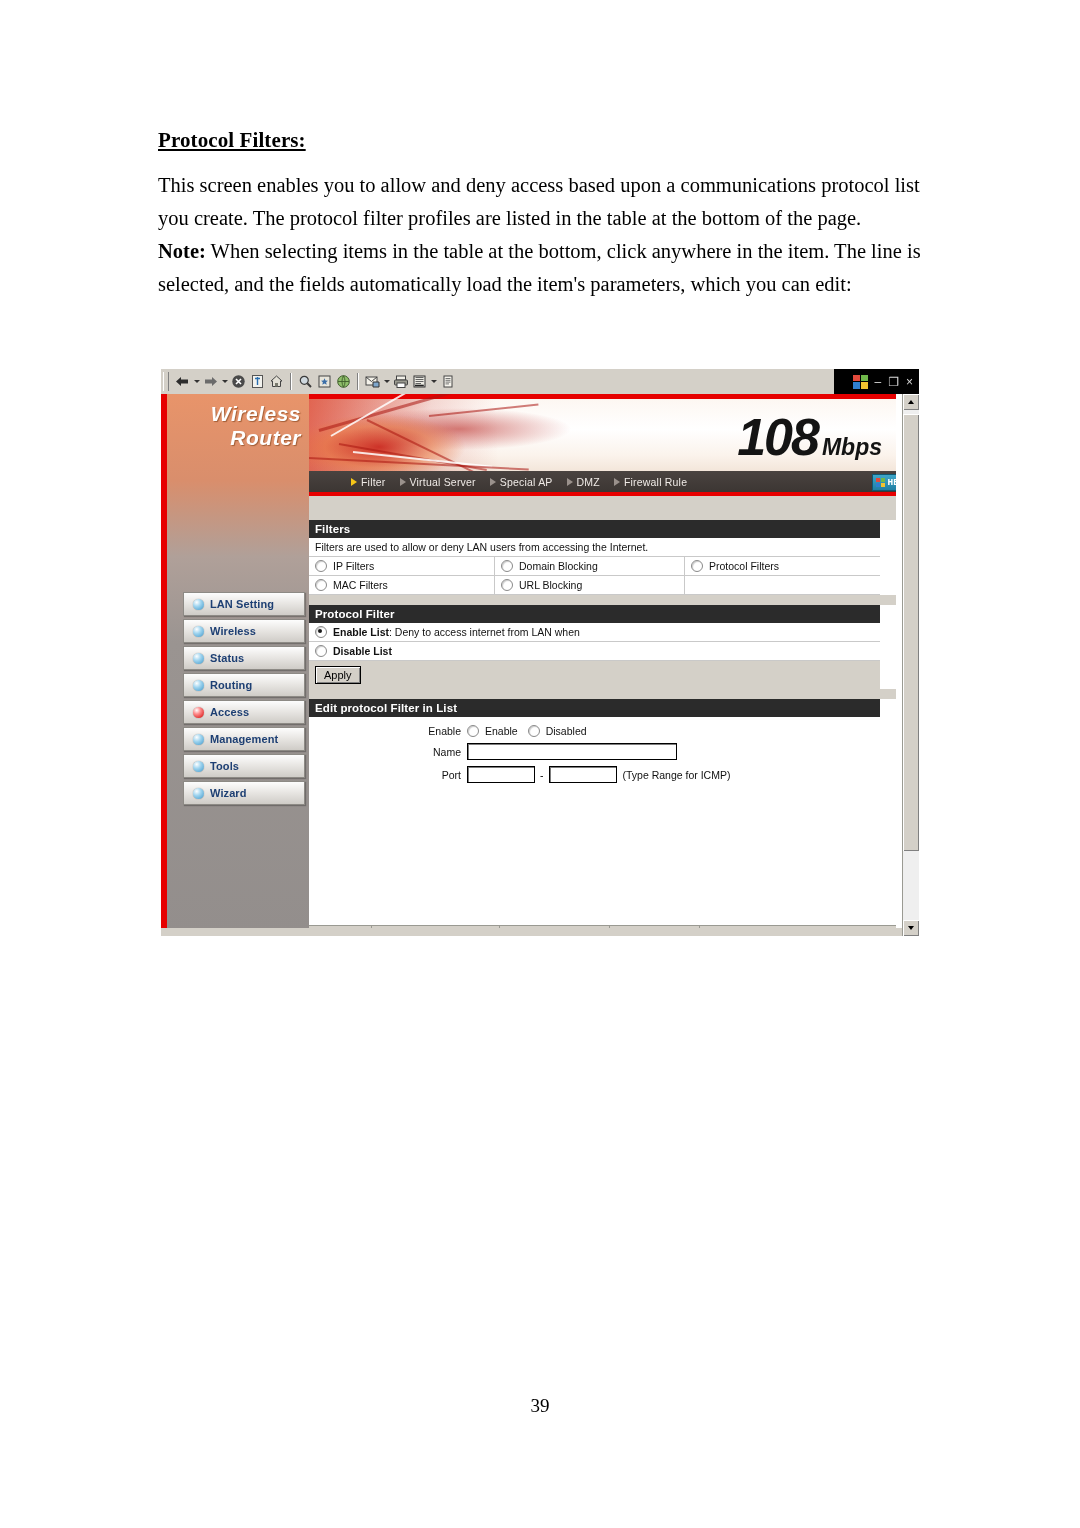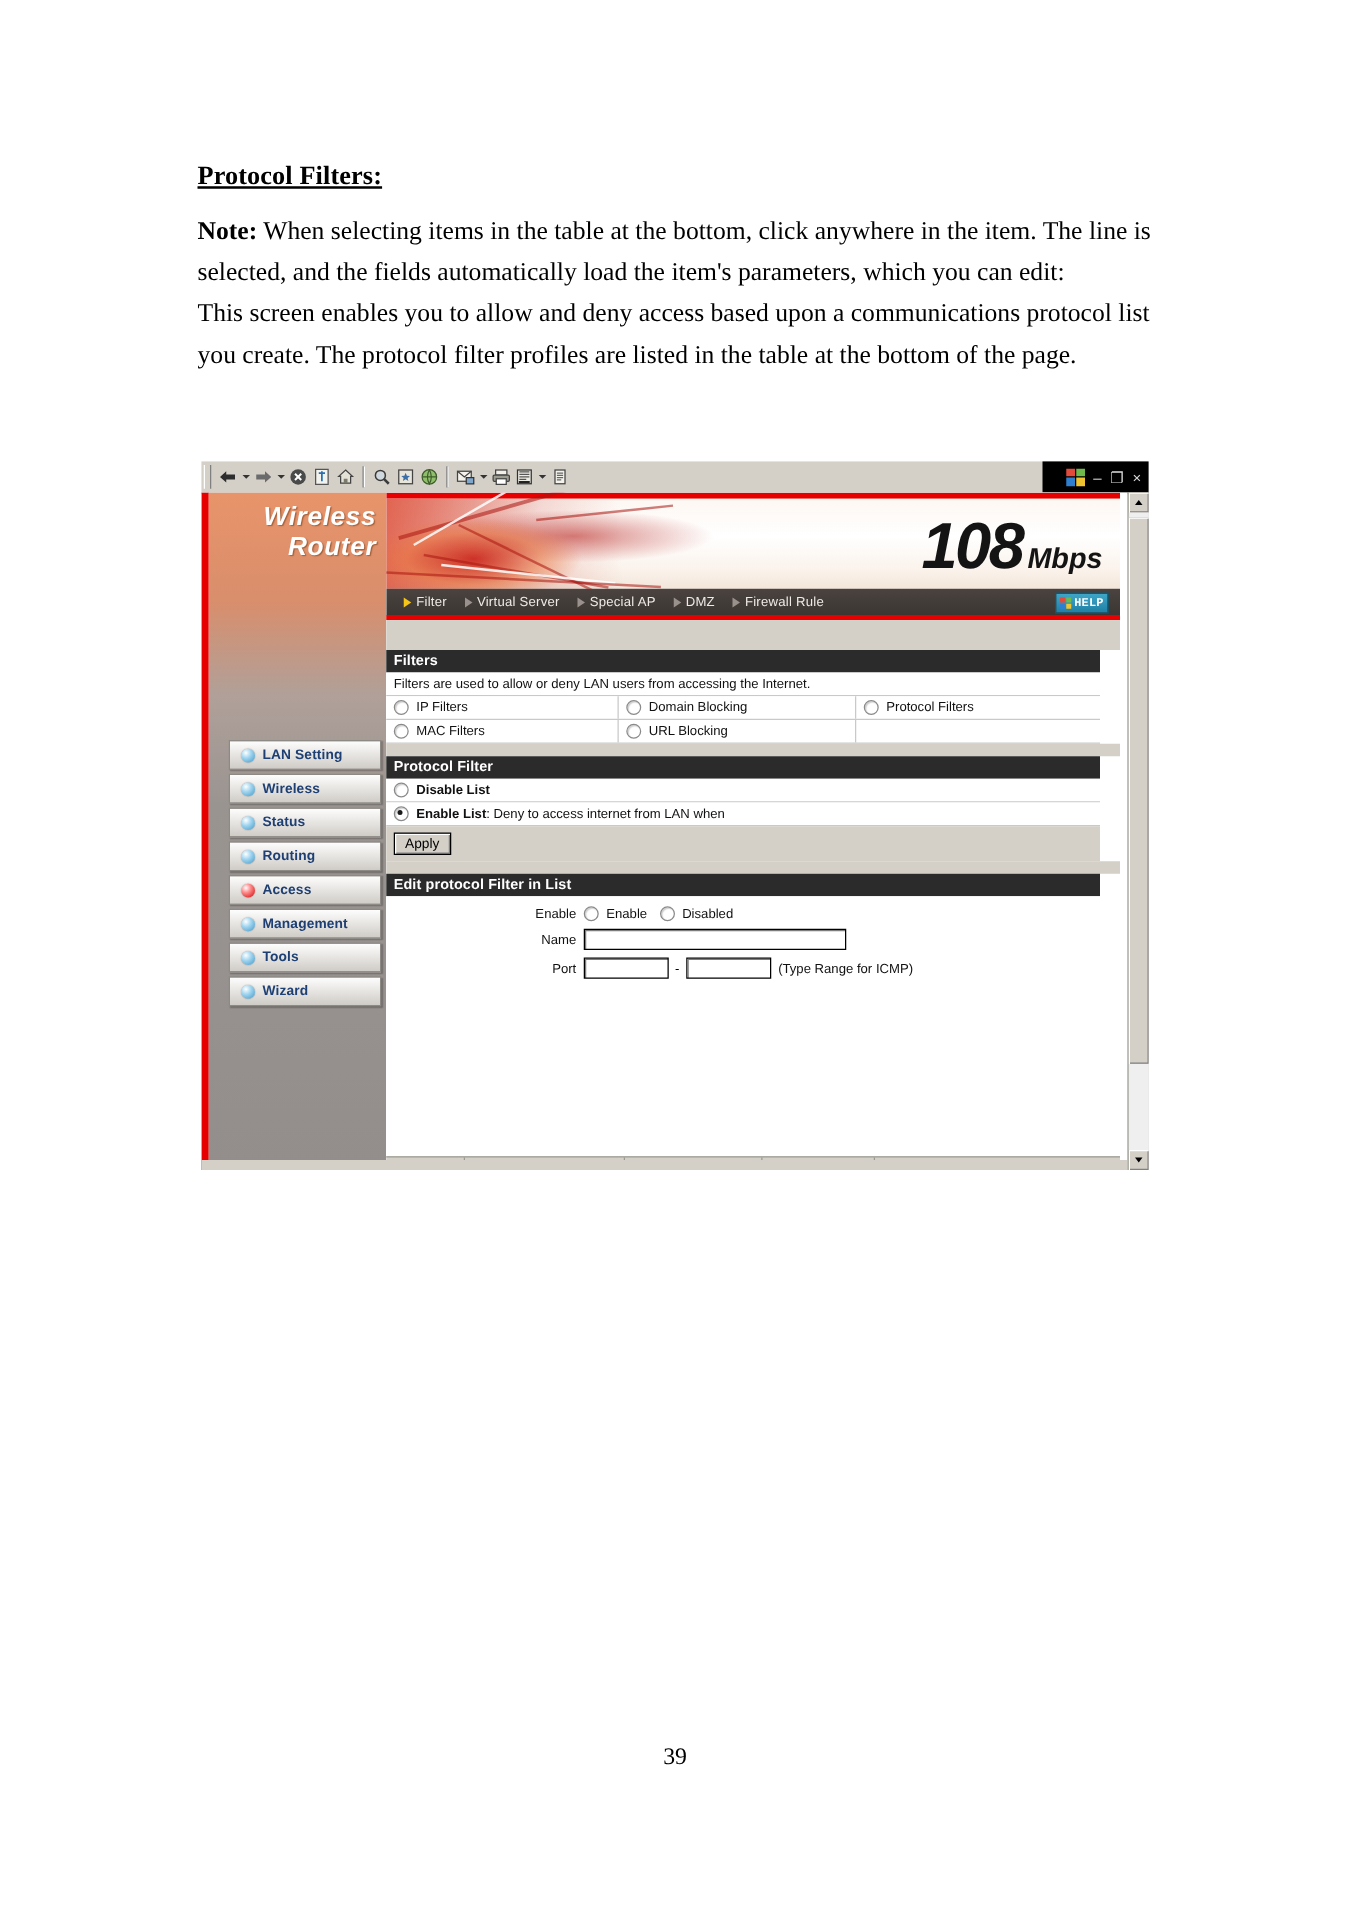--- a/index.html
+++ b/index.html
@@ -125,21 +125,21 @@
     font-family:"Liberation Sans",sans-serif;
     font-style:italic;font-weight:bold;color:#141414;
     line-height:1;white-space:nowrap;
   }
   .mbps .n{font-size:52px;letter-spacing:-2px;}
   .mbps .u{font-size:23px;margin-left:4px;}
   
   .nav{
     position:absolute;left:0;top:77px;width:587px;height:21px;
     background:linear-gradient(180deg,#4a4340 0%,#3c3633 100%);
-    display:flex;align-items:center;
+    display:flex;align-items:center;padding-left:28px;
   }
   .nv{display:flex;align-items:center;margin-left:14px;cursor:pointer;}
   .nv i{
     width:0;height:0;border-top:4px solid transparent;border-bottom:4px solid transparent;
     border-left:6px solid #9a918c;margin-right:4px;
   }
   .nv.active i{border-left-color:#f5c518;}
   .nv span{
     font-family:"Liberation Sans",sans-serif;font-size:10.5px;color:#efeae6;
     letter-spacing:.2px;white-space:nowrap;
@@ -247,22 +247,22 @@
     box-shadow:inset 1px 1px 0 #fff, inset -1px -1px 0 #808080;cursor:pointer;
   }
   .sbtn.dn{position:absolute;left:0;bottom:0;}
   .grey-under{position:absolute;left:0;top:534px;width:741px;height:8px;background:#d4d0c8;}
 </style>
 </head>
 <body>
 
 <div class="doc">
   <h1>Protocol Filters:</h1>
+  <p>This screen enables you to allow and deny access based upon a communications protocol list you create.    The protocol filter profiles are listed in the table at the bottom of the page.</p>
   <p><b>Note:</b><span> When selecting items in the table at the bottom, click anywhere in the item. The line is selected, and the fields automatically load the item's parameters, which you can edit:</span></p>
-  <p>This screen enables you to allow and deny access based upon a communications protocol list you create.    The protocol filter profiles are listed in the table at the bottom of the page.</p>
 </div>
 
 <div class="browser">
 
   <div class="toolbar">
     <div class="tb-grip"></div>
 
     <div class="tb-ic">
       <svg width="17" height="15" viewBox="0 0 17 15">
           <path d="M7 3 L2 7.5 L7 12 L7 9.5 L14 9.5 L14 5.5 L7 5.5 Z" fill="#2d2d2d"></path>
@@ -497,27 +497,27 @@
             </div>
             <div class="rcell c3"></div>
           </div>
         </div>
 
         <div class="gap"></div>
 
         <div class="sect">
           <div class="sect-hd">Protocol Filter</div>
           <div class="pf-row">
-            <span class="radio"></span>
-            <span class="rlbl b">Disable List</span>
-          </div>
-          <div class="pf-row">
             <span class="radio on"></span>
             <span class="rlbl b">Enable List</span>
             <span class="rlbl"> : Deny to access internet from LAN when</span>
+          </div>
+          <div class="pf-row">
+            <span class="radio"></span>
+            <span class="rlbl b">Disable List</span>
           </div>
           <div class="apply-row">
             <span class="btn">Apply</span>
           </div>
         </div>
 
         <div class="gap"></div>
 
         <div class="sect">
           <div class="sect-hd">Edit protocol Filter in List</div>

